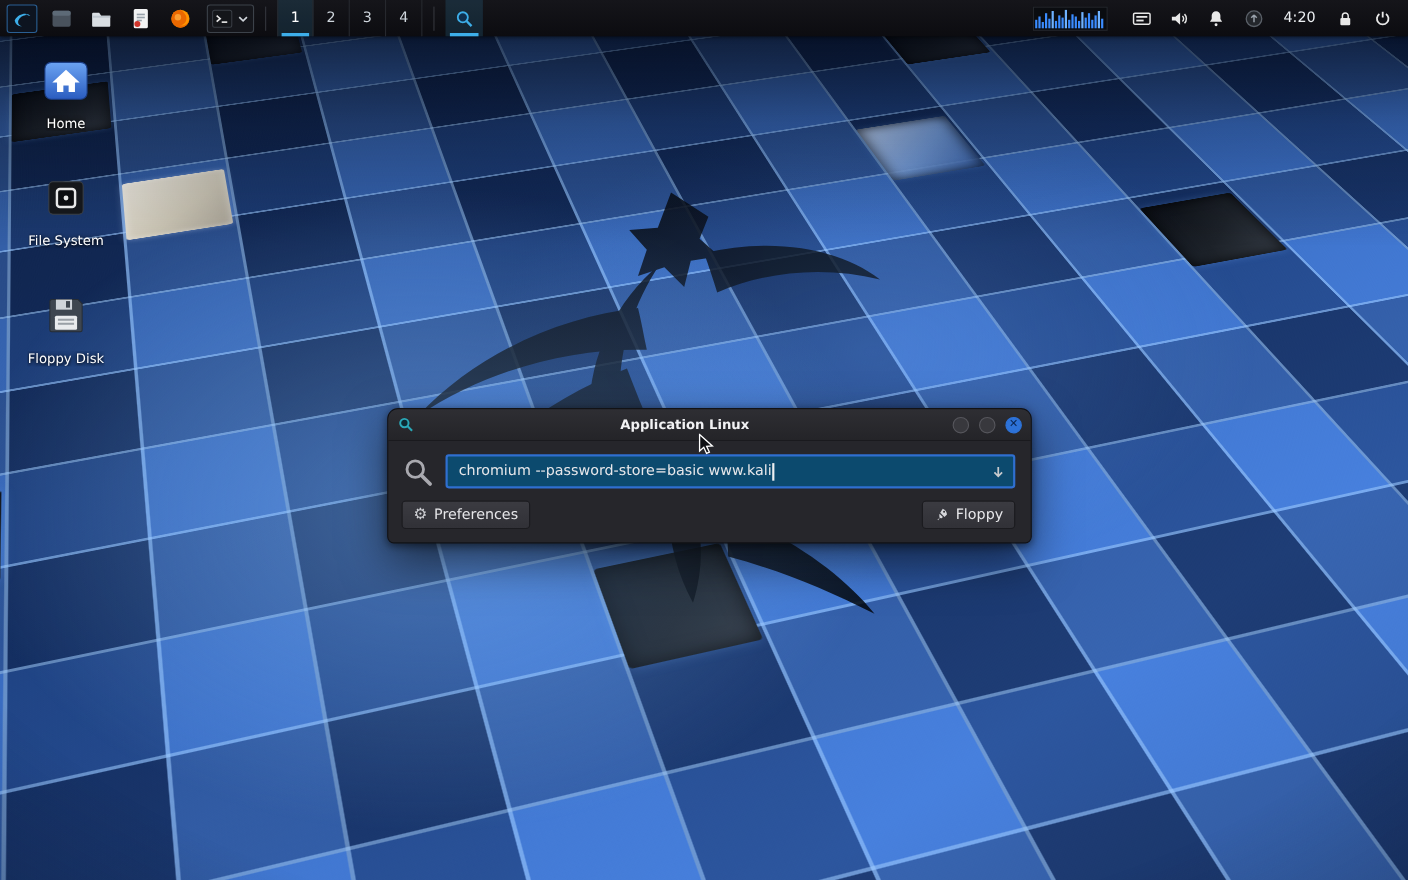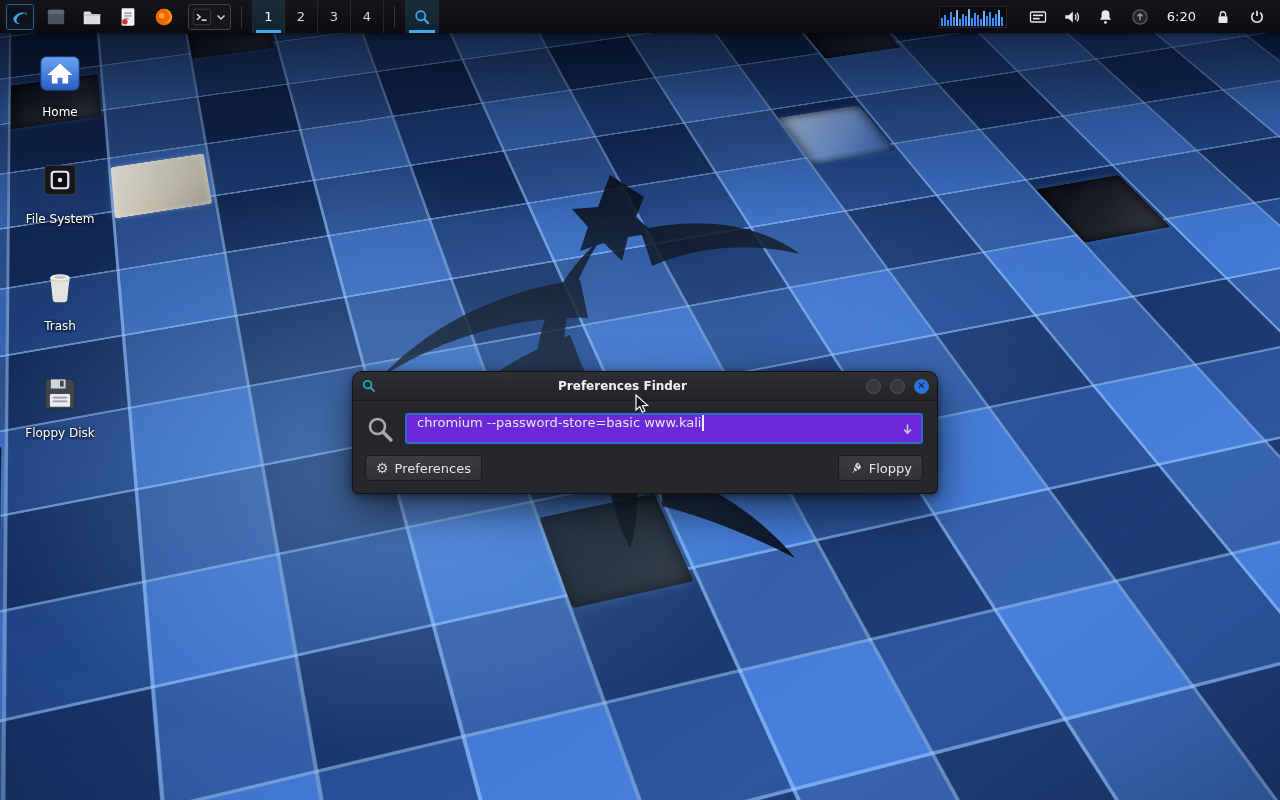--- a/index.html
+++ b/index.html
@@ -78,22 +78,22 @@
     background:linear-gradient(#2e2e33,#242428); border-radius:9px 9px 0 0;
     border-bottom:1px solid #1a1a1e; }
   .ticon { width:18px; display:flex; }
   .ttitle { flex:1; text-align:center; font-size:12px; font-weight:bold; color:#f2f2f4; }
   .controls { display:flex; align-items:center; gap:9px; }
   .circle { width:15px; height:15px; border-radius:50%; background:#38383d; border:1px solid #56565c; }
   .circle.close { background:#2d72d8; border-color:#2d72d8; color:#0a2550; font-size:10px; font-weight:bold;
     display:flex; align-items:center; justify-content:center; line-height:1; }
   .fbody { padding:12px 14px 12px 12px; }
   .frow1 { display:flex; align-items:center; gap:10px; }
-  .finput { flex:1; height:31px; background:#6d28d9; border:2px solid #2f6fd0; border-radius:3px;
-    display:flex; align-items:flex-start; padding:0 30px 0 10px; position:relative;
+  .finput { flex:1; height:31px; background:#0c4a6e; border:2px solid #2f6fd0; border-radius:3px;
+    display:flex; align-items:center; padding:0 30px 0 10px; position:relative;
     font-size:13px; color:#e7e7ea; }
   .qtext { white-space:nowrap; overflow:hidden; }
   .caret { display:inline-block; width:1.5px; height:16px; background:#eceef0; margin-left:1px;
     animation:blink 1.1s steps(1) infinite; }
   @keyframes blink { 50% { opacity:0; } }
   .combo { position:absolute; right:7px; top:50%; transform:translateY(-50%); display:flex; }
   .frow2 { display:flex; justify-content:space-between; margin-top:11px; }
   .gbtn { height:26px; display:inline-flex; align-items:center; gap:6px; padding:0 10px;
     background:linear-gradient(#3b3b41,#313137); border:1px solid #1b1b1f; border-radius:4px;
     color:#e6e6e9; font-size:13px; }
@@ -251,21 +251,21 @@
       <circle cx="12" cy="19.5" r="1.7" fill="#e8e8e8"></circle>
     </svg>
   </button>
   <button class="tray">
     <svg width="20" height="20" viewBox="0 0 24 24">
       <circle cx="12" cy="12" r="8.5" fill="#23262b" stroke="#5a6068" stroke-width="1.4"></circle>
       <path d="M12 16 V8 M12 8 l-3 3 M12 8 l3 3" stroke="#9aa2ac" stroke-width="1.6" fill="none"></path>
     </svg>
   </button>
 
-  <div class="clock">6:20</div>
+  <div class="clock">4:20</div>
 
   <button class="tray">
     <svg width="18" height="18" viewBox="0 0 24 24">
       <rect x="6" y="11" width="12" height="9" rx="1.5" fill="#e8e8e8"></rect>
       <path d="M8.5 11 V8.5 a3.5 3.5 0 0 1 7 0 V11" stroke="#e8e8e8" stroke-width="1.8" fill="none"></path>
     </svg>
   </button>
   <button class="tray">
     <svg width="18" height="18" viewBox="0 0 24 24">
       <path d="M12 3.5 v7" stroke="#e8e8e8" stroke-width="2.2" fill="none"></path>
@@ -296,31 +296,20 @@
     <span class="ic">
       <svg width="44" height="44" viewBox="0 0 48 48">
         <rect x="7" y="8" width="34" height="32" rx="4" fill="#15171b" stroke="#3c4147"></rect>
         <rect x="15" y="15" width="18" height="18" rx="3" fill="#0c0d10" stroke="#e8e8e8" stroke-width="2.4"></rect>
         <circle cx="24" cy="24" r="2.4" fill="#e8e8e8"></circle>
       </svg>
     </span>
     <span class="lbl">File System</span>
   </div>
 
-  <div class="dicon">
-    <span class="ic">
-      <svg width="44" height="44" viewBox="0 0 48 48">
-        <path d="M13.5 14 h21 l-2.6 24 a3 3 0 0 1 -3 2.7 h-9.8 a3 3 0 0 1 -3 -2.7 Z" fill="#e3e3e0"></path>
-        <path d="M13.5 14 h21 l-.4 4 H13.9 Z" fill="#cfcfcb"></path>
-        <ellipse cx="24" cy="13.5" rx="10.5" ry="3.4" fill="#f3f3f0"></ellipse>
-        <ellipse cx="24" cy="13.3" rx="6.8" ry="1.9" fill="#c6c6c2"></ellipse>
-      </svg>
-    </span>
-    <span class="lbl">Trash</span>
-  </div>
 
 
   <div class="dicon">
     <span class="ic">
       <svg width="44" height="44" viewBox="0 0 48 48">
         <path d="M8 10 a2 2 0 0 1 2 -2 h26 l4 4 v26 a2 2 0 0 1 -2 2 H10 a2 2 0 0 1 -2 -2 Z" fill="#3e4650" stroke="#272d34"></path>
         <rect x="14" y="8" width="16" height="10" fill="#cfd4da"></rect>
         <rect x="24" y="9.5" width="4" height="6.5" fill="#3e4650"></rect>
         <rect x="13" y="24" width="22" height="14" rx="1.5" fill="#e9ebed"></rect>
         <rect x="16" y="27" width="16" height="2" fill="#9aa0a6"></rect>
@@ -332,21 +321,21 @@
 </div>
 
 <div class="finder">
   <div class="titlebar">
     <span class="ticon">
       <svg width="16" height="16" viewBox="0 0 16 16">
         <circle cx="6.6" cy="6.6" r="3.8" fill="#0d2b33" stroke="#2aa9b8" stroke-width="1.8"></circle>
         <line x1="9.6" y1="9.6" x2="13.6" y2="13.6" stroke="#2aa9b8" stroke-width="1.9"></line>
       </svg>
     </span>
-    <span class="ttitle">Preferences Finder</span>
+    <span class="ttitle">Application Linux</span>
     <span class="controls">
       <button class="circle"></button>
       <button class="circle"></button>
       <button class="circle close">
         <span>✕</span>
       </button>
     </span>
   </div>
   <div class="fbody">
     <div class="frow1">

